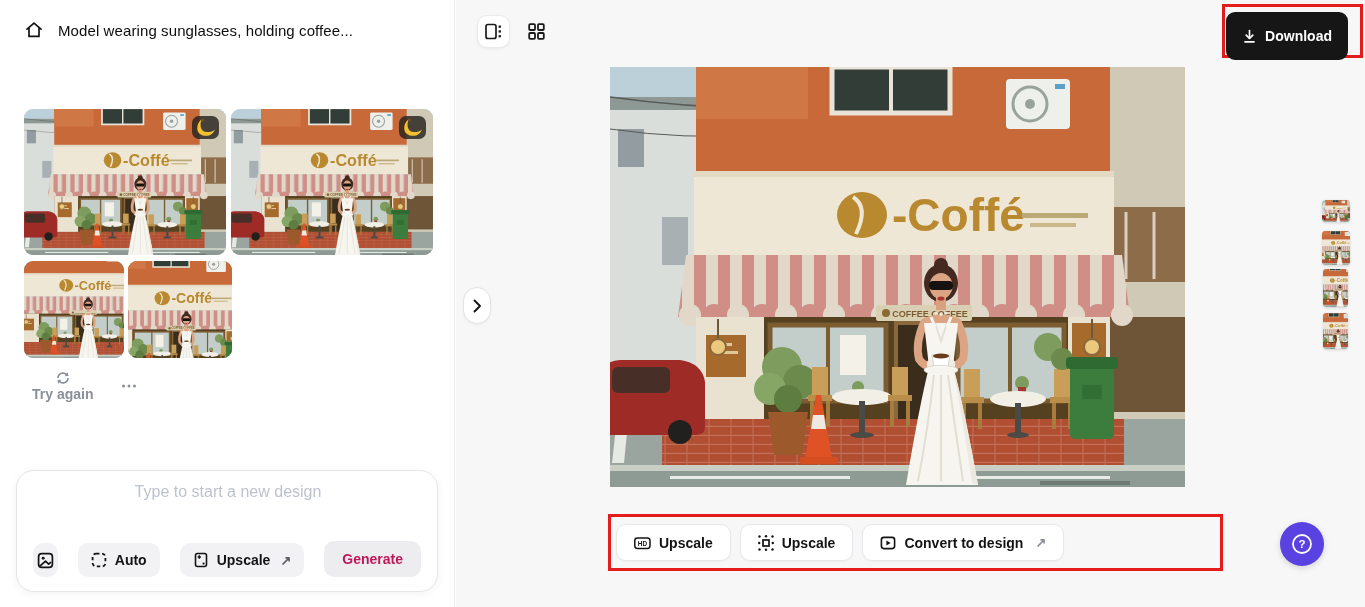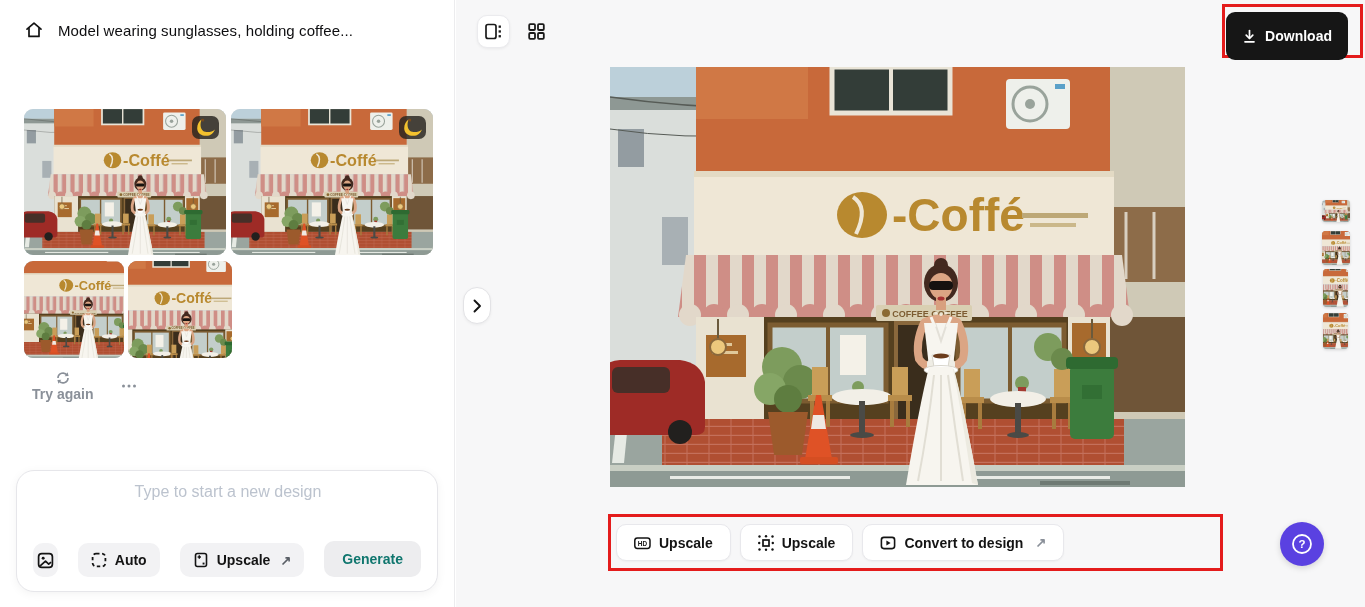--- a/index.html
+++ b/index.html
@@ -22,21 +22,21 @@
   .tryagain-btn { display:flex; align-items:center; color:#8a9099; font-size:14px; font-weight:bold; cursor:pointer; background:none; border:none;flex-direction:column; }
   .more-btn { margin-left:18px; background:none; border:none; cursor:pointer; display:flex; align-items:center; }
 
   .prompt-card { position:absolute; left:16px; top:470px; width:422px; height:122px; background:#fff; border:1px solid #e6e6ea; border-radius:18px; box-shadow:0 2px 10px rgba(0,0,0,.05); }
   .prompt-input { position:absolute; left:16px; top:12px; width:390px; height:44px; border:none; resize:none; outline:none; font-family:"Liberation Sans",sans-serif; font-size:16px; color:#222; background:transparent;text-align:center; }
   .prompt-input::placeholder { color:#bcc3ce; }
   .prompt-tools { position:absolute; left:16px; right:16px; bottom:14px; display:flex; align-items:flex-end; gap:20px; }
   .tool-btn { height:34px; display:flex; align-items:center; gap:8px; background:#f2f2f4; border:none; border-radius:10px; padding:0 13px; font-family:"Liberation Sans",sans-serif; font-size:14px; font-weight:bold; color:#141414; cursor:pointer; }
   .tool-btn.icon-only { width:34px; padding:0; justify-content:center; }
   .ext-arrow-dark { font-size:13px; color:#5a5f66; font-weight:bold; margin-left:2px; }
-  .generate-btn { margin-left:auto; height:36px; padding:4px 18px; background:#ededef; color:#0f766e; font-size:14px; font-weight:bold; border:none; border-radius:10px; cursor:default; }
+  .generate-btn { margin-left:auto; height:36px; padding:4px 18px; background:#ededef; color:#be185d; font-size:14px; font-weight:bold; border:none; border-radius:10px; cursor:default; }
 
   
   .main-area { position:absolute; left:456px; top:0; width:909px; height:607px; background:#f7f7f8; }
   .view-toggle-active { position:absolute; left:21px; top:15px; width:33px; height:33px; background:#fff; border:1px solid #ebebee; border-radius:10px; box-shadow:0 1px 3px rgba(0,0,0,.06); display:flex; align-items:center; justify-content:center; cursor:pointer; }
   .view-toggle-grid { position:absolute; left:64px; top:15px; width:33px; height:33px; background:transparent; border:none; border-radius:10px; display:flex; align-items:center; justify-content:center; cursor:pointer; }
 
   .anno-box { position:absolute; border:3px solid #e41c1c; background:transparent; pointer-events:none; }
   .anno-download { right:2px; top:4px; width:141px; height:54px; }
   .anno-actions { left:152px; top:514px; width:615px; height:57px; }
 

